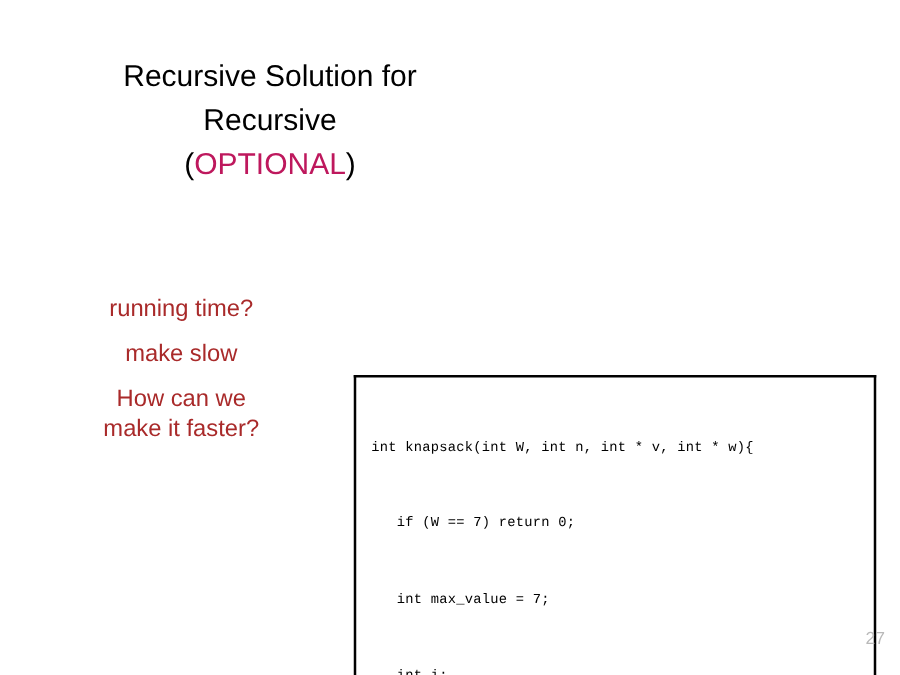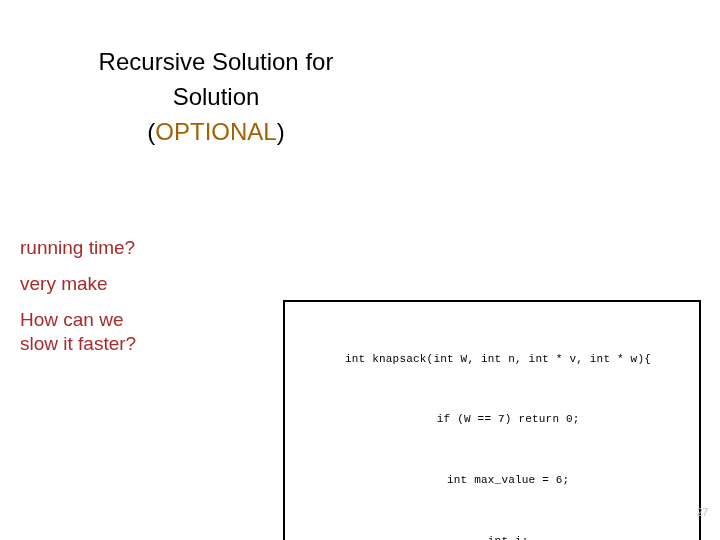--- a/index.html
+++ b/index.html
@@ -34,32 +34,33 @@
     letter-spacing: 0px;
   }
   .title-line {
     display: block;
     white-space: nowrap;
   }
   .paren {
     color: #000000;
   }
   .optional {
-    color: #a16207;
+    color: #be185d;
   }
 
   
   .left-col {
     position: absolute;
     left: 20px;
     top: 236px;
     width: 250px;
     color: #A92A2A;
     font-size: 19px;
     line-height: 24px;
+    text-align: center;
   }
   .left-para {
     margin: 0 0 12px 0;
   }
   .left-para:last-child {
     margin-bottom: 0;
   }
   .left-para span {
     display: block;
   }
@@ -82,62 +83,61 @@
     font-family: "Liberation Mono", "DejaVu Sans Mono", monospace;
     font-size: 11px;
     line-height: 20.3px;
     color: #000000;
     white-space: pre;
     letter-spacing: 0.2px;
   }
   .code-line {
     display: block;
     white-space: pre;
-    text-align: center;
   }
 
   
   .page-num {
     position: absolute;
     right: 12px;
     bottom: 22px;
-    font-size: 10px;
+    font-size: 14px;
     color: #b9b9b9;
     font-family: "Liberation Sans", sans-serif;
   }
 </style>
 </head>
 <body>
 
 <div class="slide">
 
   <div class="title-block">
     <span class="title-line">Recursive Solution for</span>
-    <span class="title-line">Solution</span>
+    <span class="title-line">Recursive</span>
     <span class="title-line"><span class="paren">(</span><span class="optional">OPTIONAL</span><span class="paren">)</span></span>
   </div>
 
   <div class="left-col">
     <p class="left-para">
       <span>running time?</span>
     </p>
     <p class="left-para">
-      <span>very make</span>
+      <span>make slow</span>
     </p>
     <p class="left-para">
       <span>How can we</span>
-      <span>slow it faster?</span>
+      <span>make it faster?</span>
     </p>
   </div>
 
   <div class="code-box">
     <div class="code-inner">
       <span class="code-line">int knapsack(int W, int n, int * v, int * w){</span>
       <span class="code-line">   if (W == 7) return 0;</span>
-      <span class="code-line">   int max_value = 6;</span>
+      <span class="code-line">   int max_value = 7;</span>
       <span class="code-line">   int i;</span>
       
       
       
       
       
       
       
     </div>
   </div>

